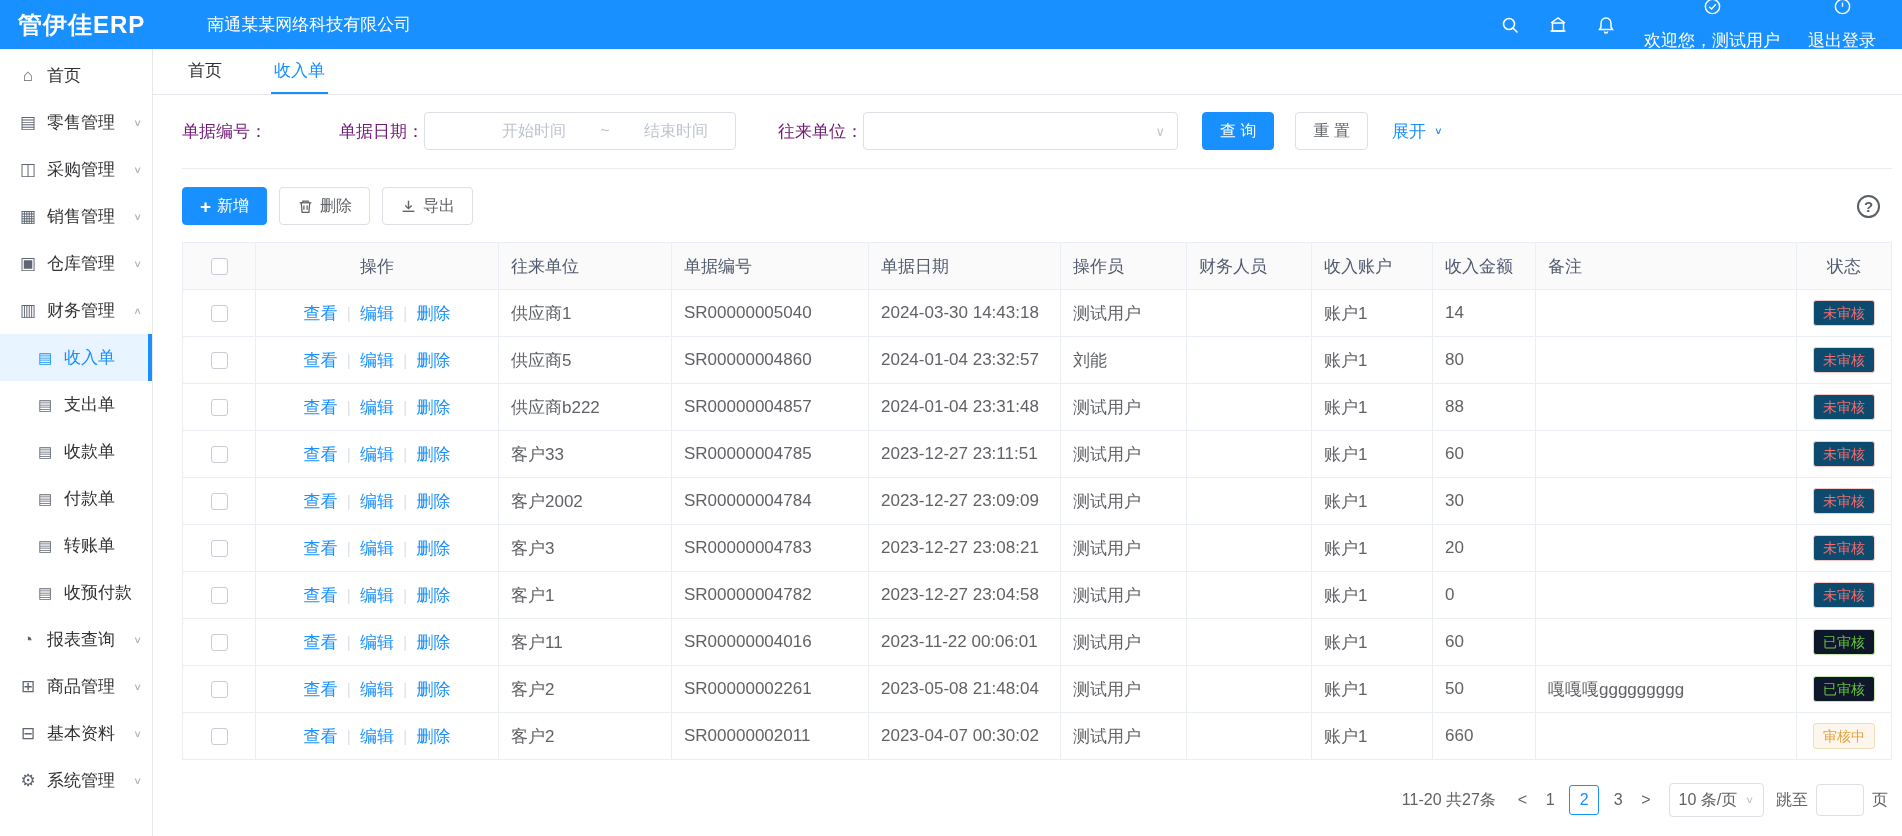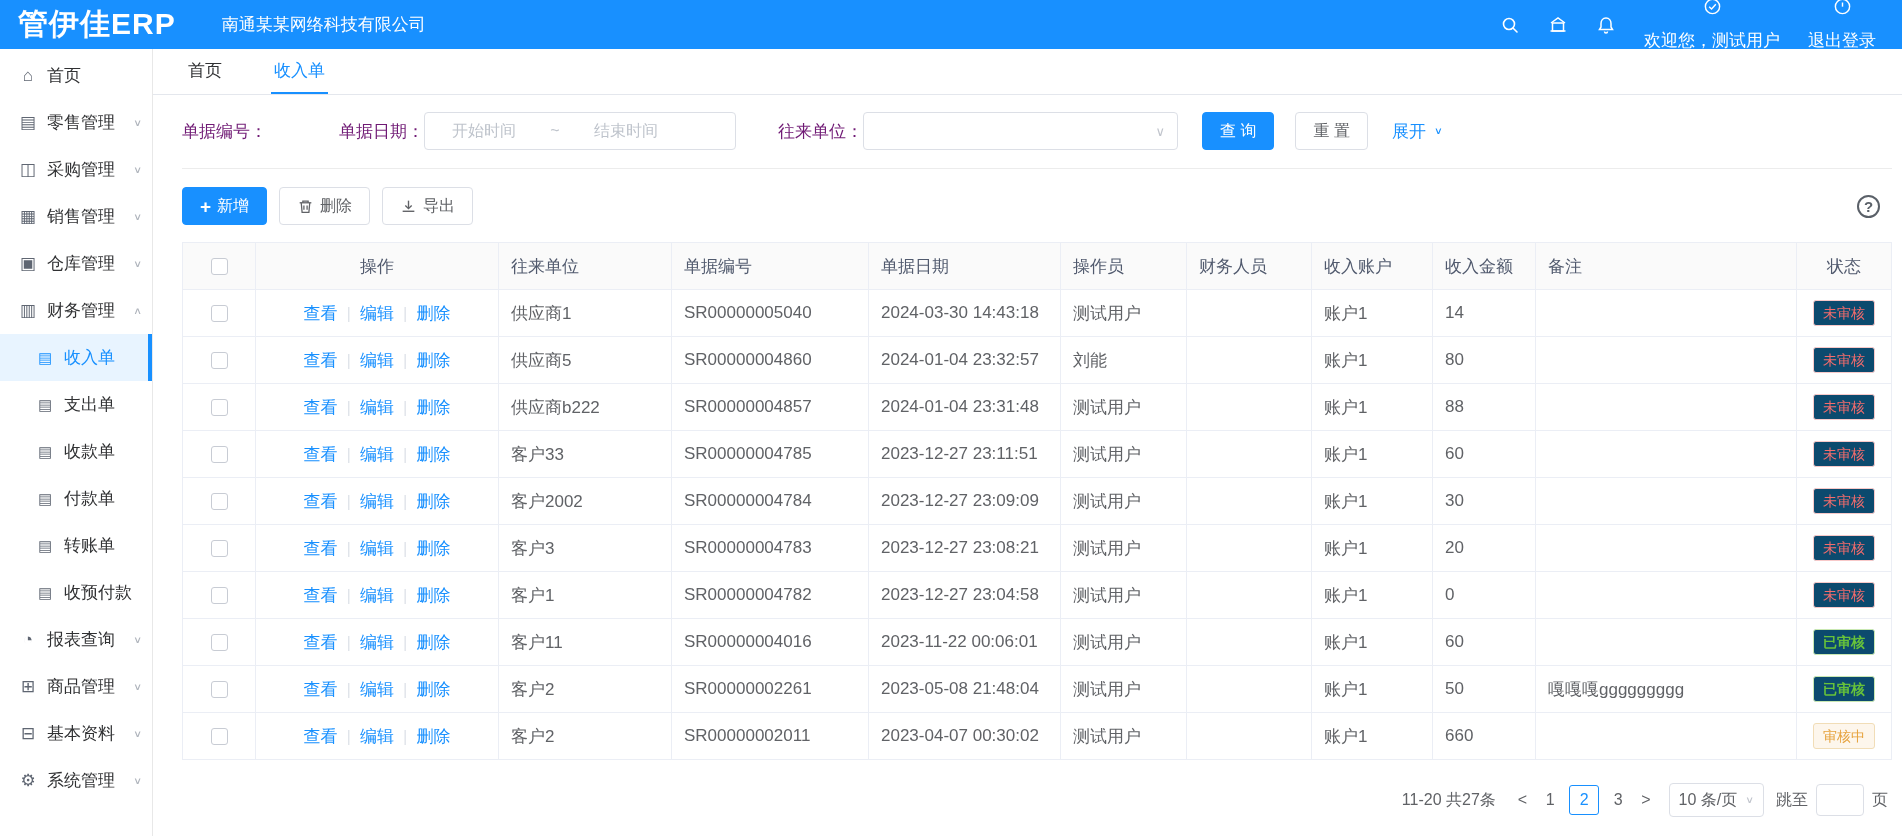--- a/index.html
+++ b/index.html
@@ -3,21 +3,21 @@
 <meta charset="utf-8">
 <style>
   * { margin:0; padding:0; box-sizing:border-box; }
   body {
     width:1902px; height:836px; overflow:hidden;
     font-family:"Liberation Sans", sans-serif;
     background:#fff; color:#303133;
   }
   
   .topbar { height:49px; background:#1890ff; display:flex; align-items:center; padding:0 26px 0 18px; color:#fff; }
-  .logo { font-size:30px; font-weight:bold; letter-spacing:1px; margin-right:46px; white-space:nowrap; }
+  .logo { font-size:24px; font-weight:bold; letter-spacing:1px; margin-right:62px; white-space:nowrap; }
   .company { font-size:17px; }
   .top-right { margin-left:auto; display:flex; align-items:center; gap:28px; font-size:17px; }
   .hicon { display:flex; align-items:center; cursor:pointer; }
   .top-user, .top-logout { display:flex; align-items:center; gap:13px; cursor:pointer; white-space:nowrap;flex-direction:column; }
   
   .layout { display:flex; height:787px; }
   .sidebar { width:153px; border-right:1px solid #e8e8e8; background:#fff; padding-top:3px; flex-shrink:0; }
   .side-item { height:47px; display:flex; align-items:center; padding:0 10px 0 17px; font-size:17px; color:#303133; cursor:pointer; position:relative; }
   .s-icon { width:22px; margin-right:8px; color:#5f6672; font-size:17px; text-align:center; flex-shrink:0; }
   .s-arrow { margin-left:auto; color:#aeb3bb; font-size:12px; transform:scaleY(.8); }
@@ -30,21 +30,21 @@
   .main { flex:1; display:flex; flex-direction:column; min-width:0; }
   .tabbar { height:46px; border-bottom:1px solid #e4e7ed; display:flex; padding-left:32px; gap:46px; flex-shrink:0; }
   .tab { font-size:17px; line-height:43px; color:#303133; border-bottom:2px solid transparent; padding:0 3px; cursor:pointer; }
   .tab.active { color:#1890ff; border-bottom-color:#1890ff; }
   .content { padding:0 10px 0 29px; flex:1; }
   
   .filters { display:flex; align-items:center; padding:17px 0 18px; border-bottom:1px solid #ececec; }
   .f-label { font-size:17px; color:#701a75; white-space:nowrap; }
   .f-input { width:262px; height:38px; border:1px solid #dcdfe6; border-radius:4px; padding:0 14px; font-size:16px; color:#606266; outline:none; font-family:inherit; }
   .f-input::placeholder { color:#bfc4cc; }
-  .date-box { width:312px; height:38px; border:1px solid #dcdfe6; border-radius:4px; display:flex; align-items:center; justify-content:flex-start; color:#bfc4cc; font-size:16px; cursor:text; }
+  .date-box { width:312px; height:38px; border:1px solid #dcdfe6; border-radius:4px; display:flex; align-items:center; justify-content:flex-end; color:#bfc4cc; font-size:16px; cursor:text; }
   .date-ph { width:118px; text-align:center; }
   .date-sep { width:24px; text-align:center; }
   .select-box { width:315px; height:38px; border:1px solid #dcdfe6; border-radius:4px; display:flex; align-items:center; justify-content:flex-end; padding:0 12px; color:#c0c4cc; font-size:13px; cursor:pointer; }
   .gap-a { margin-left:72px; } .gap-b { margin-left:42px;text-align:center; } .gap-c { margin-left:24px; } .gap-d { margin-left:21px; }
   .btn { height:38px; border-radius:4px; font-size:16px; padding:0 17px; cursor:pointer; border:1px solid #dcdfe6; background:#fff; color:#606266; display:inline-flex; align-items:center; gap:6px; font-family:inherit; white-space:nowrap; }
   .btn.primary { background:#1890ff; border-color:#1890ff; color:#fff; }
   .expand-link { color:#1890ff; font-size:17px; margin-left:24px; display:flex; align-items:center; gap:8px; cursor:pointer; }
   .expand-link .chev { font-size:12px; transform:scaleY(.8); }
   .plus { font-size:19px; line-height:1; font-weight:bold; }
   
@@ -53,21 +53,21 @@
   
   .grid { width:100%; border-collapse:collapse; table-layout:fixed; margin-top:17px; font-size:17px; color:#606266; }
   .grid th, .grid td { border:1px solid #ebeef5; height:47px; padding:0 12px; text-align:left; font-weight:normal; white-space:nowrap; overflow:hidden; text-overflow:ellipsis; }
   .grid thead th { background:#fafafa; color:#515a6e; }
   .grid th.center, .grid td.center { text-align:center; padding:0 4px; }
   .op-link { color:#1890ff; text-decoration:none; cursor:pointer; }
   .op-sep { color:#e0e4ea; margin:0 9px; }
   input[type="checkbox"] { width:17px; height:17px; appearance:none; -webkit-appearance:none; border:1px solid #c8ccd4; border-radius:3px; background:#fff; cursor:pointer; vertical-align:middle; }
   .badge { display:inline-block; padding:3px 9px; font-size:14px; border-radius:3px; border:1px solid transparent; line-height:1.35; }
   .badge.danger  { color:#f56c6c; background:#0c4a6e; border-color:#f8c9c9; }
-  .badge.success { color:#67c23a; background:#0c4a6e; border-color:#c9e8b2;font-weight:bold; }
+  .badge.success { color:#67c23a; background:#0f172a; border-color:#c9e8b2; }
   .badge.warning { color:#e6a23c; background:#fdf6ec; border-color:#f1ddb7; }
   
   .pagination { display:flex; align-items:center; justify-content:flex-end; margin-top:23px; font-size:16px; color:#606266; padding-right:4px; }
   .pg-total { margin-right:14px; }
   .pg-arrow { padding:0 8px; cursor:pointer; color:#606266; }
   .pg-nums { display:flex; align-items:center; gap:4px; }
   .pg-num { min-width:30px; height:30px; line-height:28px; text-align:center; border:1px solid transparent; border-radius:3px; cursor:pointer; }
   .pg-num.active { border-color:#1890ff; color:#1890ff; }
   .pg-size { height:34px; border:1px solid #dcdfe6; border-radius:4px; display:flex; align-items:center; padding:0 9px; gap:8px; margin:0 12px 0 10px; cursor:pointer; }
   .pg-size .chev { color:#c0c4cc; font-size:12px; transform:scaleY(.8); }

